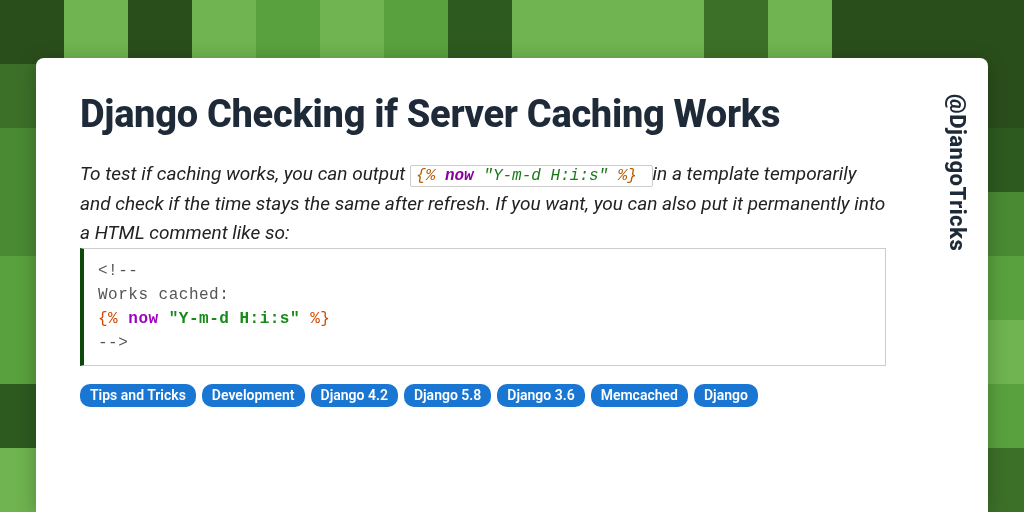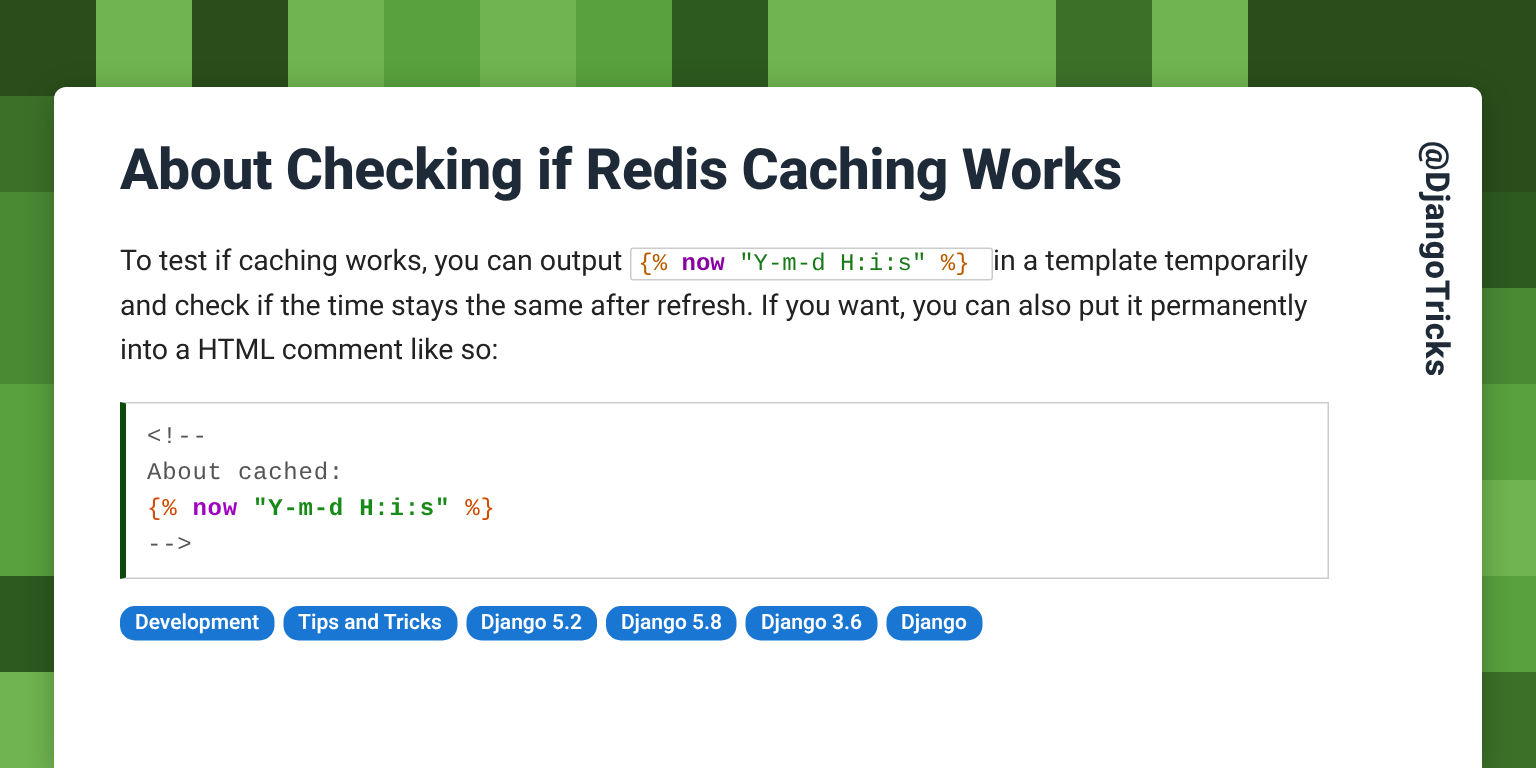--- a/index.html
+++ b/index.html
@@ -42,21 +42,21 @@
     font-weight: 800;
     line-height: 1.18;
     color: #1e2a38;
     margin: 0 0 22px 0;
     letter-spacing: -0.3px;
   }
   .body-text {
     font-size: 19px;
     line-height: 1.55;
     color: #222;
-    margin-bottom: 20px;
+    font-style: italic;
   }
   .inline-code {
     font-family: "SFMono-Regular", Consolas, "Liberation Mono", Menlo, monospace;
     font-size: 16px;
     background: #fff;
     border: 1px solid #ccc;
     padding: 1px 5px;
     border-radius: 2px;
     white-space: nowrap;
   }
@@ -240,44 +240,45 @@
     <div style="background: rgb(74, 138, 51);"></div>
     <div style="background: rgb(45, 90, 31);"></div>
     <div style="background: rgb(60, 112, 40);"></div>
     <div style="background: rgb(89, 161, 62);"></div>
     <div style="background: rgb(60, 112, 40);"></div>
   </div>
 
 <div class="card">
   <div class="main">
 
-    <h1 class="title">About Checking if Redis Caching Works</h1>
+    <h1 class="title">Django Checking if Server Caching Works</h1>
 
     <div class="body-text">
       <span>To test if caching works, you can output </span>
       <span class="inline-code">
         <span class="ic-br">{%</span>
         <span class="ic-kw">now</span>
         <span class="ic-str">"Y-m-d H:i:s"</span>
         <span class="ic-br">%}</span>
       </span>
       <span> in a template temporarily and check if the time stays the same after refresh. If you want, you can also put it permanently into a HTML comment like so:</span>
     </div>
 
     <div class="code-block"><span class="c-comment">&lt;!--</span>
-<span class="c-comment">About cached:</span>
+<span class="c-comment">Works cached:</span>
 <span class="c-br">{%</span> <span class="c-kw">now</span> <span class="c-str">"Y-m-d H:i:s"</span> <span class="c-br">%}</span>
 <span class="c-comment">--&gt;</span></div>
 
     <div class="tags" id="tags">
+        <span class="tag">Tips and Tricks</span>
         <span class="tag">Development</span>
-        <span class="tag">Tips and Tricks</span>
-        <span class="tag">Django 5.2</span>
+        <span class="tag">Django 4.2</span>
         <span class="tag">Django 5.8</span>
         <span class="tag">Django 3.6</span>
+        <span class="tag">Memcached</span>
         <span class="tag">Django</span>
       </div>
   </div>
 
   <div class="side">
     <div class="handle">@DjangoTricks</div>
   </div>
 </div>
 
 </body></html>

